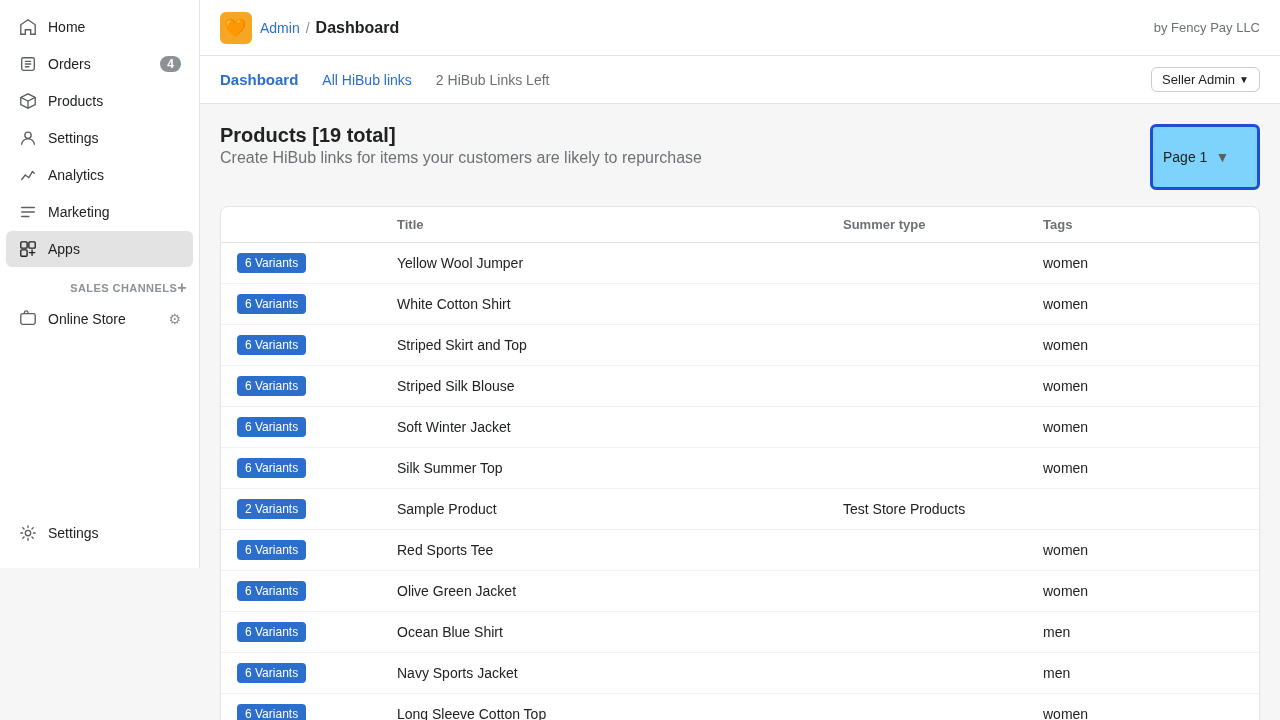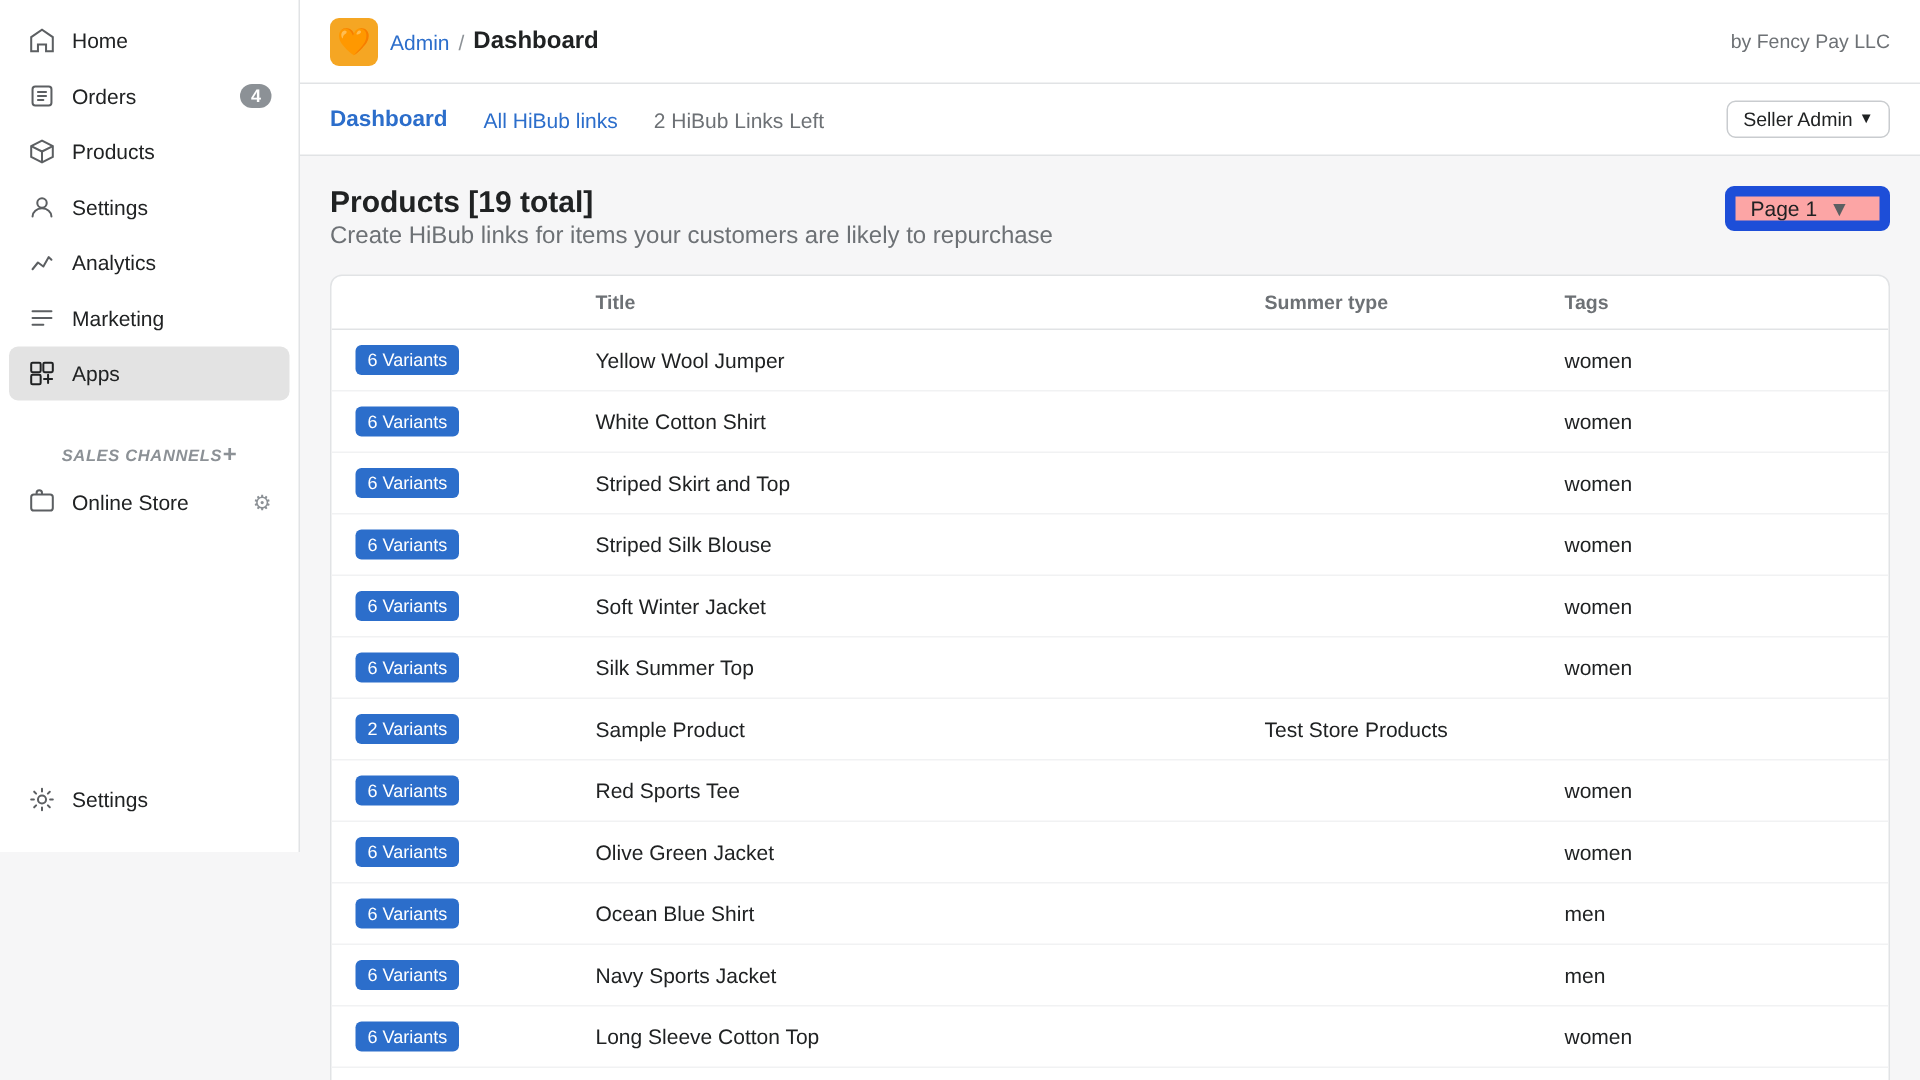--- a/index.html
+++ b/index.html
@@ -34,29 +34,28 @@
     .sidebar-item .label { flex: 1; }
     .badge {
       background: #8c9196;
       color: #fff;
       border-radius: 10px;
       padding: 1px 7px;
       font-size: 12px;
       font-weight: 600;
     }
     .sidebar-section {
-      padding: 28px 12px 4px 12px;
+      padding: 12px 12px 4px 12px;
       font-size: 11px;
       font-weight: 600;
       color: #8c9196;
       letter-spacing: 0.04em;
       display: flex;
       align-items: center;
-      justify-content: center;
-      font-style: italic;
+      justify-content: flex-end;
     }
     .sidebar-section .add-btn {
       cursor: pointer;
       color: #8c9196;
       font-size: 16px;
       line-height: 1;
     }
     .sidebar-bottom { padding: 8px 0 16px 0; }
 
     
@@ -111,24 +110,24 @@
 
     
     .content { flex: 1; overflow-y: auto; padding: 20px; }
 
     
     .products-header { display: flex; align-items: flex-start; justify-content: space-between; margin-bottom: 16px; }
     .products-title { font-size: 20px; font-weight: 600; color: #202223; }
     .products-subtitle { font-size: 16px; color: #6d7175; margin-top: 2px; }
     .page-select {
       display: flex; align-items: center;
-      border: 7px solid #1d4ed8;
+      border: 3px solid #1d4ed8;
       border-radius: 6px;
-      background: #fca5a5;
-      padding: 0 10px;
+      background: #7dd3fc;
+      padding: 22px 10px;
       font-size: 14px;
       cursor: pointer;
       gap: 8px;
       color: #202223;
       min-width: 110px;
     }
     .page-select .chevron { color: #5c5f62; }
 
     
     .products-table { background: #fff; border: 1px solid #e1e3e5; border-radius: 8px; overflow: hidden; }

